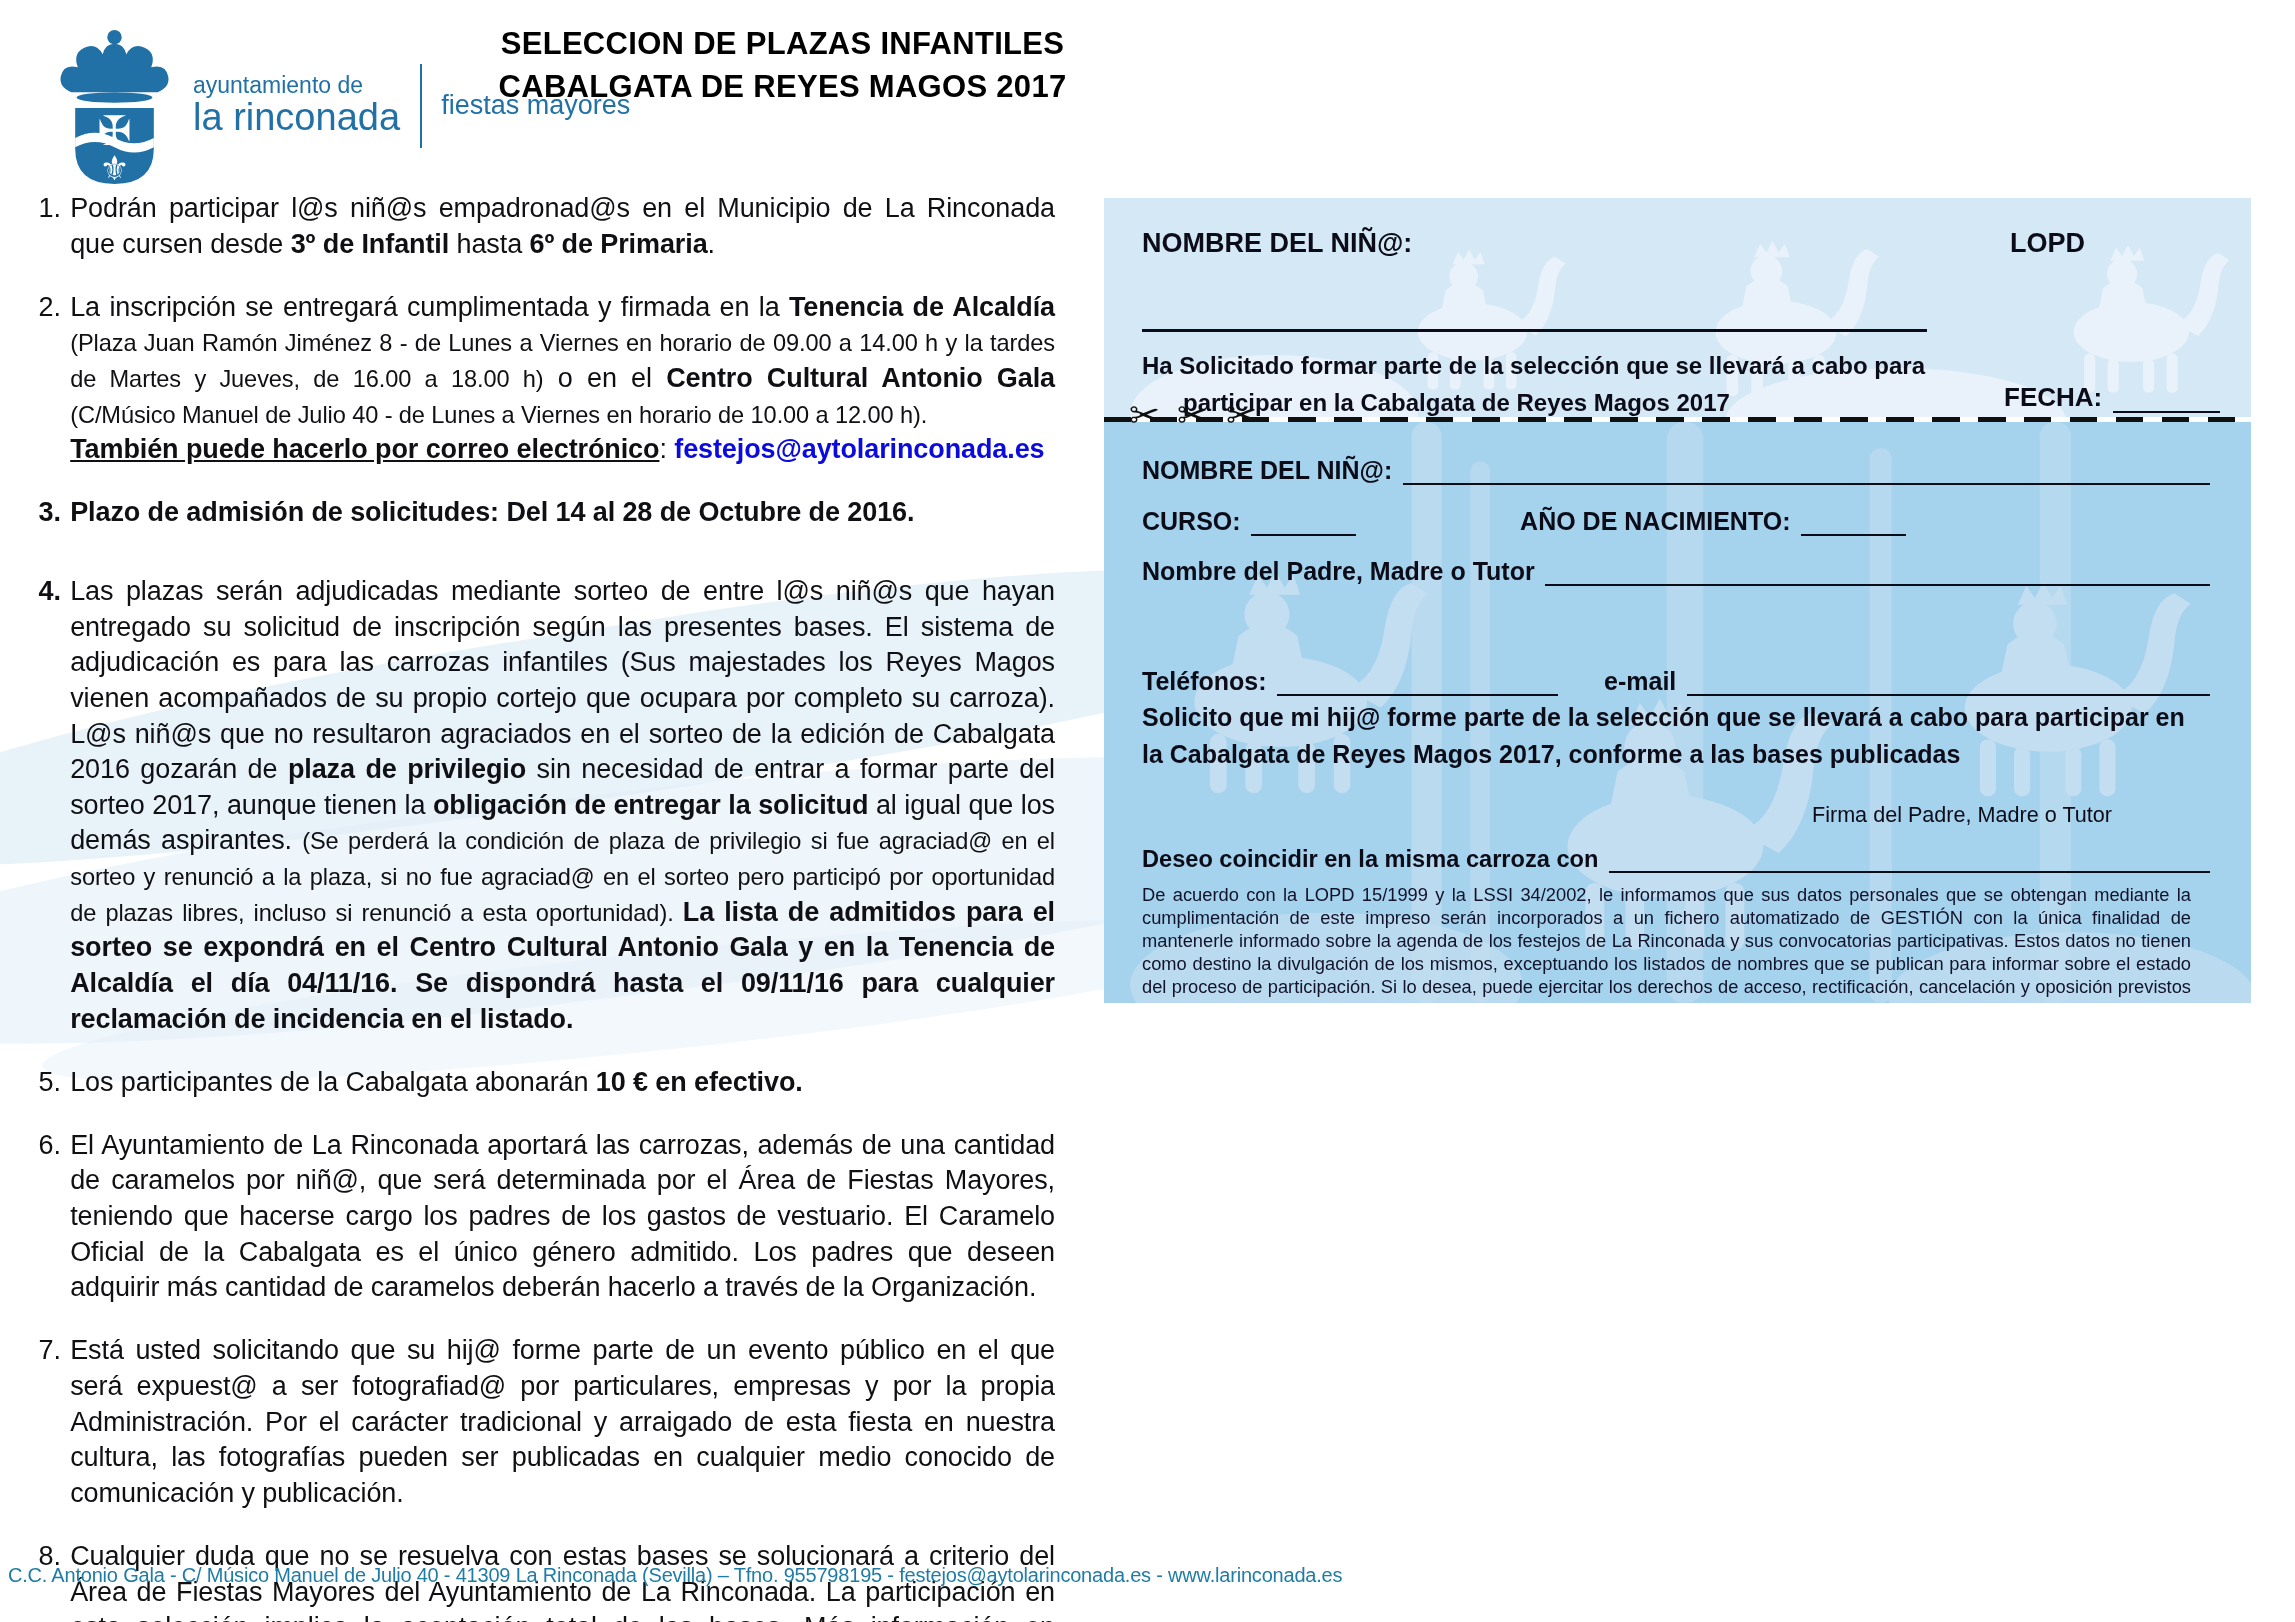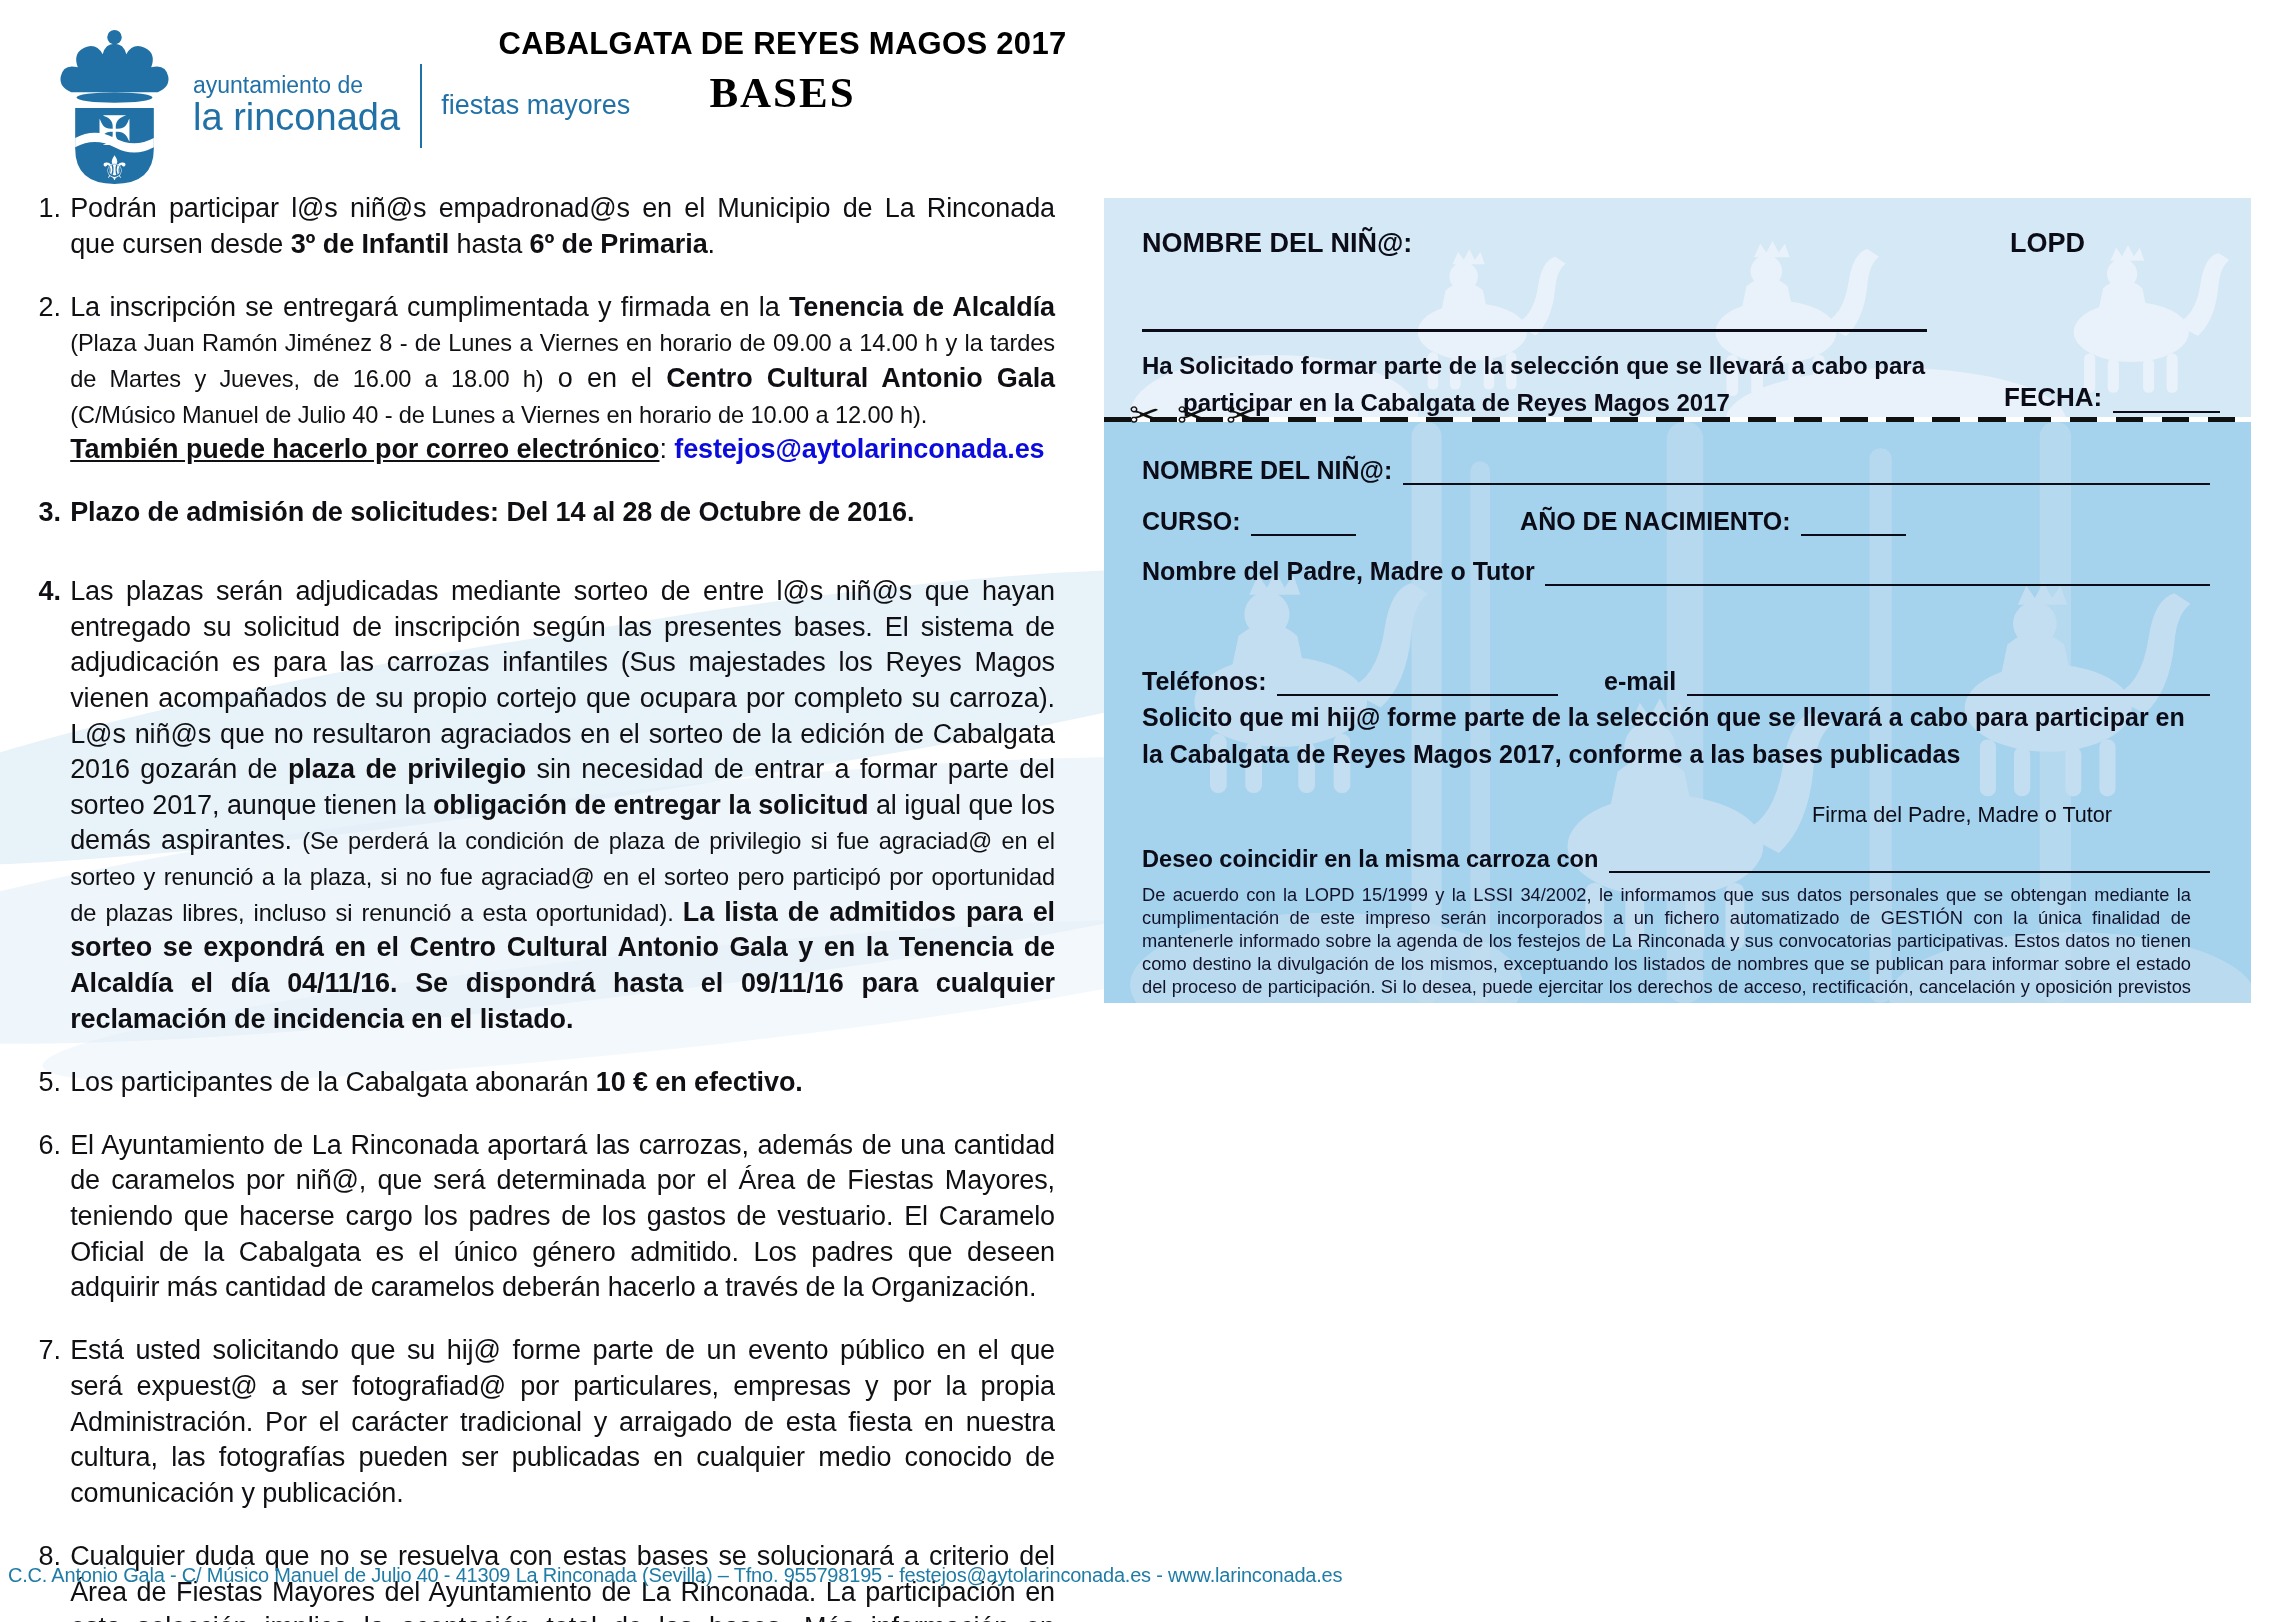--- a/index.html
+++ b/index.html
@@ -117,22 +117,22 @@
     </svg>
     <div class="logo-names">
       <div class="logo-l1">ayuntamiento de</div>
       <div class="logo-l2">la rinconada</div>
     </div>
     <div class="logo-sep"></div>
     <div class="logo-tag">fiestas mayores</div>
   </div>
 
   <div class="titles">
+    <div class="t1">SELECCION DE  PLAZAS INFANTILES</div>
     <div class="t2">CABALGATA DE REYES MAGOS 2017</div>
-    <div class="t3">BASES</div>
   </div>
 
   <ol class="bases">
       <li>
         <span class="num">1.</span>
         <div class="txt"><span>Podrán participar l@s niñ@s empadronad@s en el Municipio de La Rinconada que cursen desde </span><span class="b">3º de Infantil</span><span> hasta </span><span class="b">6º de Primaria</span><span>.</span></div>
       </li>
       <li>
         <span class="num">2.</span>
         <div class="txt"><span>La inscripción se entregará cumplimentada y firmada en la </span><span class="b">Tenencia de Alcaldía</span><span> </span><span class="sm">(Plaza Juan Ramón Jiménez 8 - de Lunes a Viernes en horario de 09.00 a 14.00 h y la tardes de Martes y Jueves, de 16.00 a 18.00 h)</span><span> o en el </span><span class="b">Centro Cultural Antonio Gala</span><span> </span><span class="sm">(C/Músico Manuel de Julio 40 - de Lunes a Viernes en horario de 10.00 a 12.00 h).</span><br><span class="b u">También puede hacerlo por correo electrónico</span><span>: </span><span class="lnk b">festejos@aytolarinconada.es</span></div>

